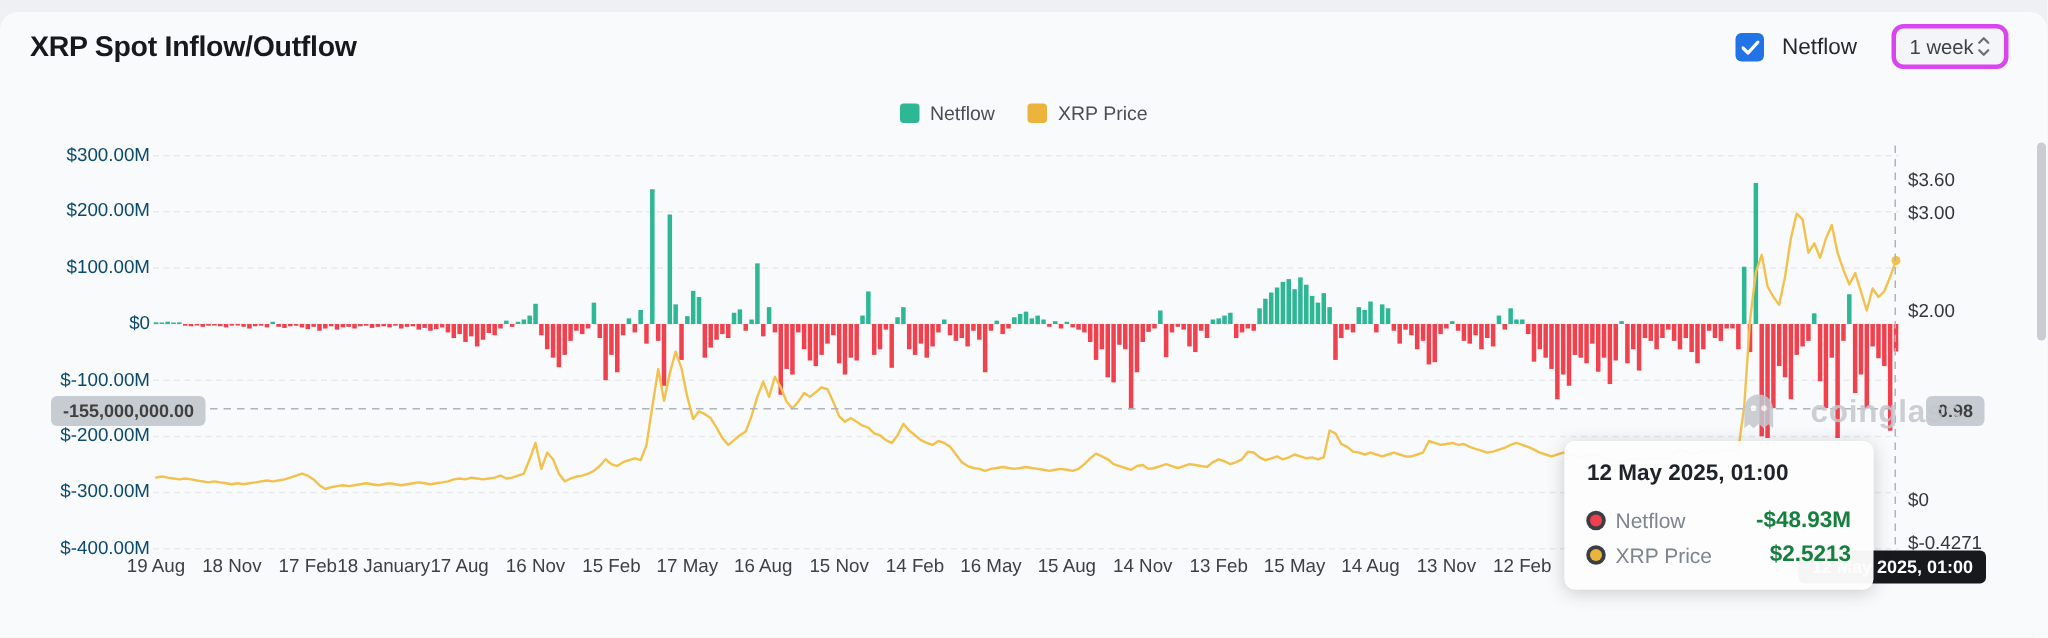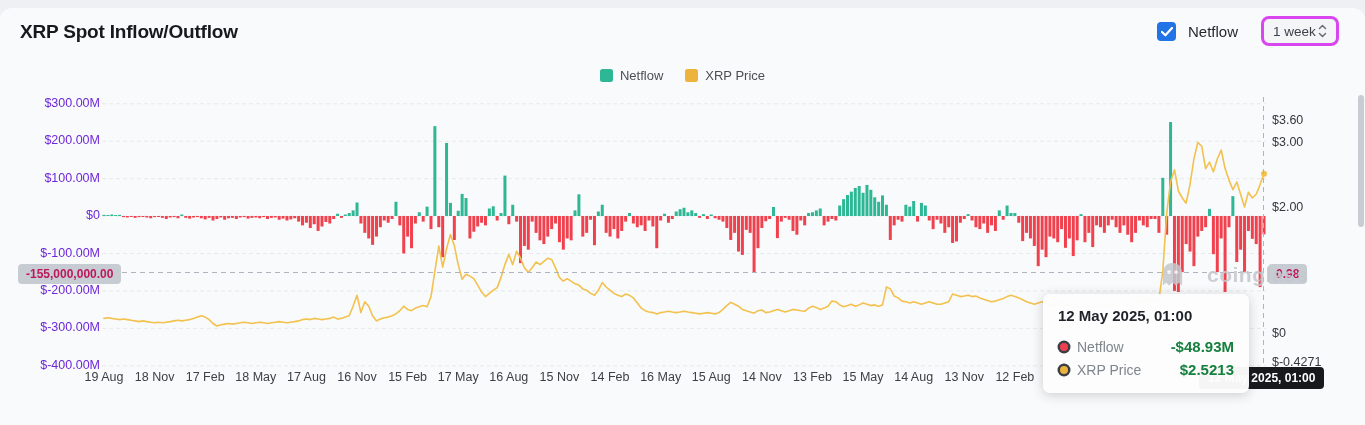--- a/index.html
+++ b/index.html
@@ -33,29 +33,29 @@
   }
   #interval-select span{font-size:13.5px;color:#3d4248;}
   
   #legend{position:absolute;left:0;top:68px;width:1365px;display:flex;justify-content:center;gap:22px;}
   .legend-item{display:flex;align-items:center;gap:7px;}
   .swatch{width:13px;height:13px;border-radius:2.5px;}
   .swatch-green{background:#2eb795;}
   .swatch-yellow{background:#ecb43d;}
   .legend-label{font-size:13px;color:#4a4f55;}
   
-  .yl{position:absolute;left:16px;width:84px;text-align:right;font-size:12.5px;color:#6d28d9;}
+  .yl{position:absolute;left:16px;width:84px;text-align:right;font-size:12.5px;color:#0c4a6e;}
   .yr{position:absolute;left:1272px;width:80px;text-align:left;font-size:12.5px;color:#33383d;}
   .xl{position:absolute;top:370px;transform:translateX(-50%);font-size:12.5px;color:#3c4146;white-space:nowrap;}
   
   #chart-svg{position:absolute;left:0;top:0;}
   
   .axis-badge{
-    position:absolute;background:#c7ccd2;color:#be185d;font-weight:700;font-size:12px;
-    padding:3px 8px;border-radius:4px;white-space:nowrap;
+    position:absolute;background:#c7ccd2;color:#404040;font-weight:700;font-size:12px;
+    padding:3px 8px;border-radius:4px;white-space:nowrap;margin-left:16px;
   }
   #crosshair-left-badge{left:18px;top:264px;}
   #crosshair-right-badge{left:1268px;top:264px;}
   #crosshair-date-badge{
     position:absolute;left:1199px;top:367px;background:#17191c;color:#fff;
     font-size:12px;font-weight:700;padding:4px 9px;border-radius:4px;white-space:nowrap;z-index:5;
   }
   
   #watermark{
     position:absolute;left:1160px;top:261px;display:flex;align-items:center;gap:22px;
@@ -446,21 +446,21 @@
       <div class="yr" style="top: 84px; margin-top: 29px;">$3.60</div>
       <div class="yr" style="top: 135px;">$3.00</div>
       <div class="yr" style="top: 200px;">$2.00</div>
       <div class="yr" style="top: 326px;">$0</div>
       <div class="yr" style="top: 355px;">$-0.4271</div>
     </div>
   <div id="x-axis-layer">
       <div class="xl" style="left: 104px;">19 Aug</div>
       <div class="xl" style="left: 154.604px;">18 Nov</div>
       <div class="xl" style="left: 205.208px;">17 Feb</div>
-      <div class="xl" style="left: 255.812px;">18 May</div>
+      <div class="xl" style="left: 255.812px;">18 January</div>
       <div class="xl" style="left: 306.416px;">17 Aug</div>
       <div class="xl" style="left: 357.02px;">16 Nov</div>
       <div class="xl" style="left: 407.624px;">15 Feb</div>
       <div class="xl" style="left: 458.228px;">17 May</div>
       <div class="xl" style="left: 508.832px;">16 Aug</div>
       <div class="xl" style="left: 559.436px;">15 Nov</div>
       <div class="xl" style="left: 610.04px;">14 Feb</div>
       <div class="xl" style="left: 660.644px;">16 May</div>
       <div class="xl" style="left: 711.248px;">15 Aug</div>
       <div class="xl" style="left: 761.852px;">14 Nov</div>

